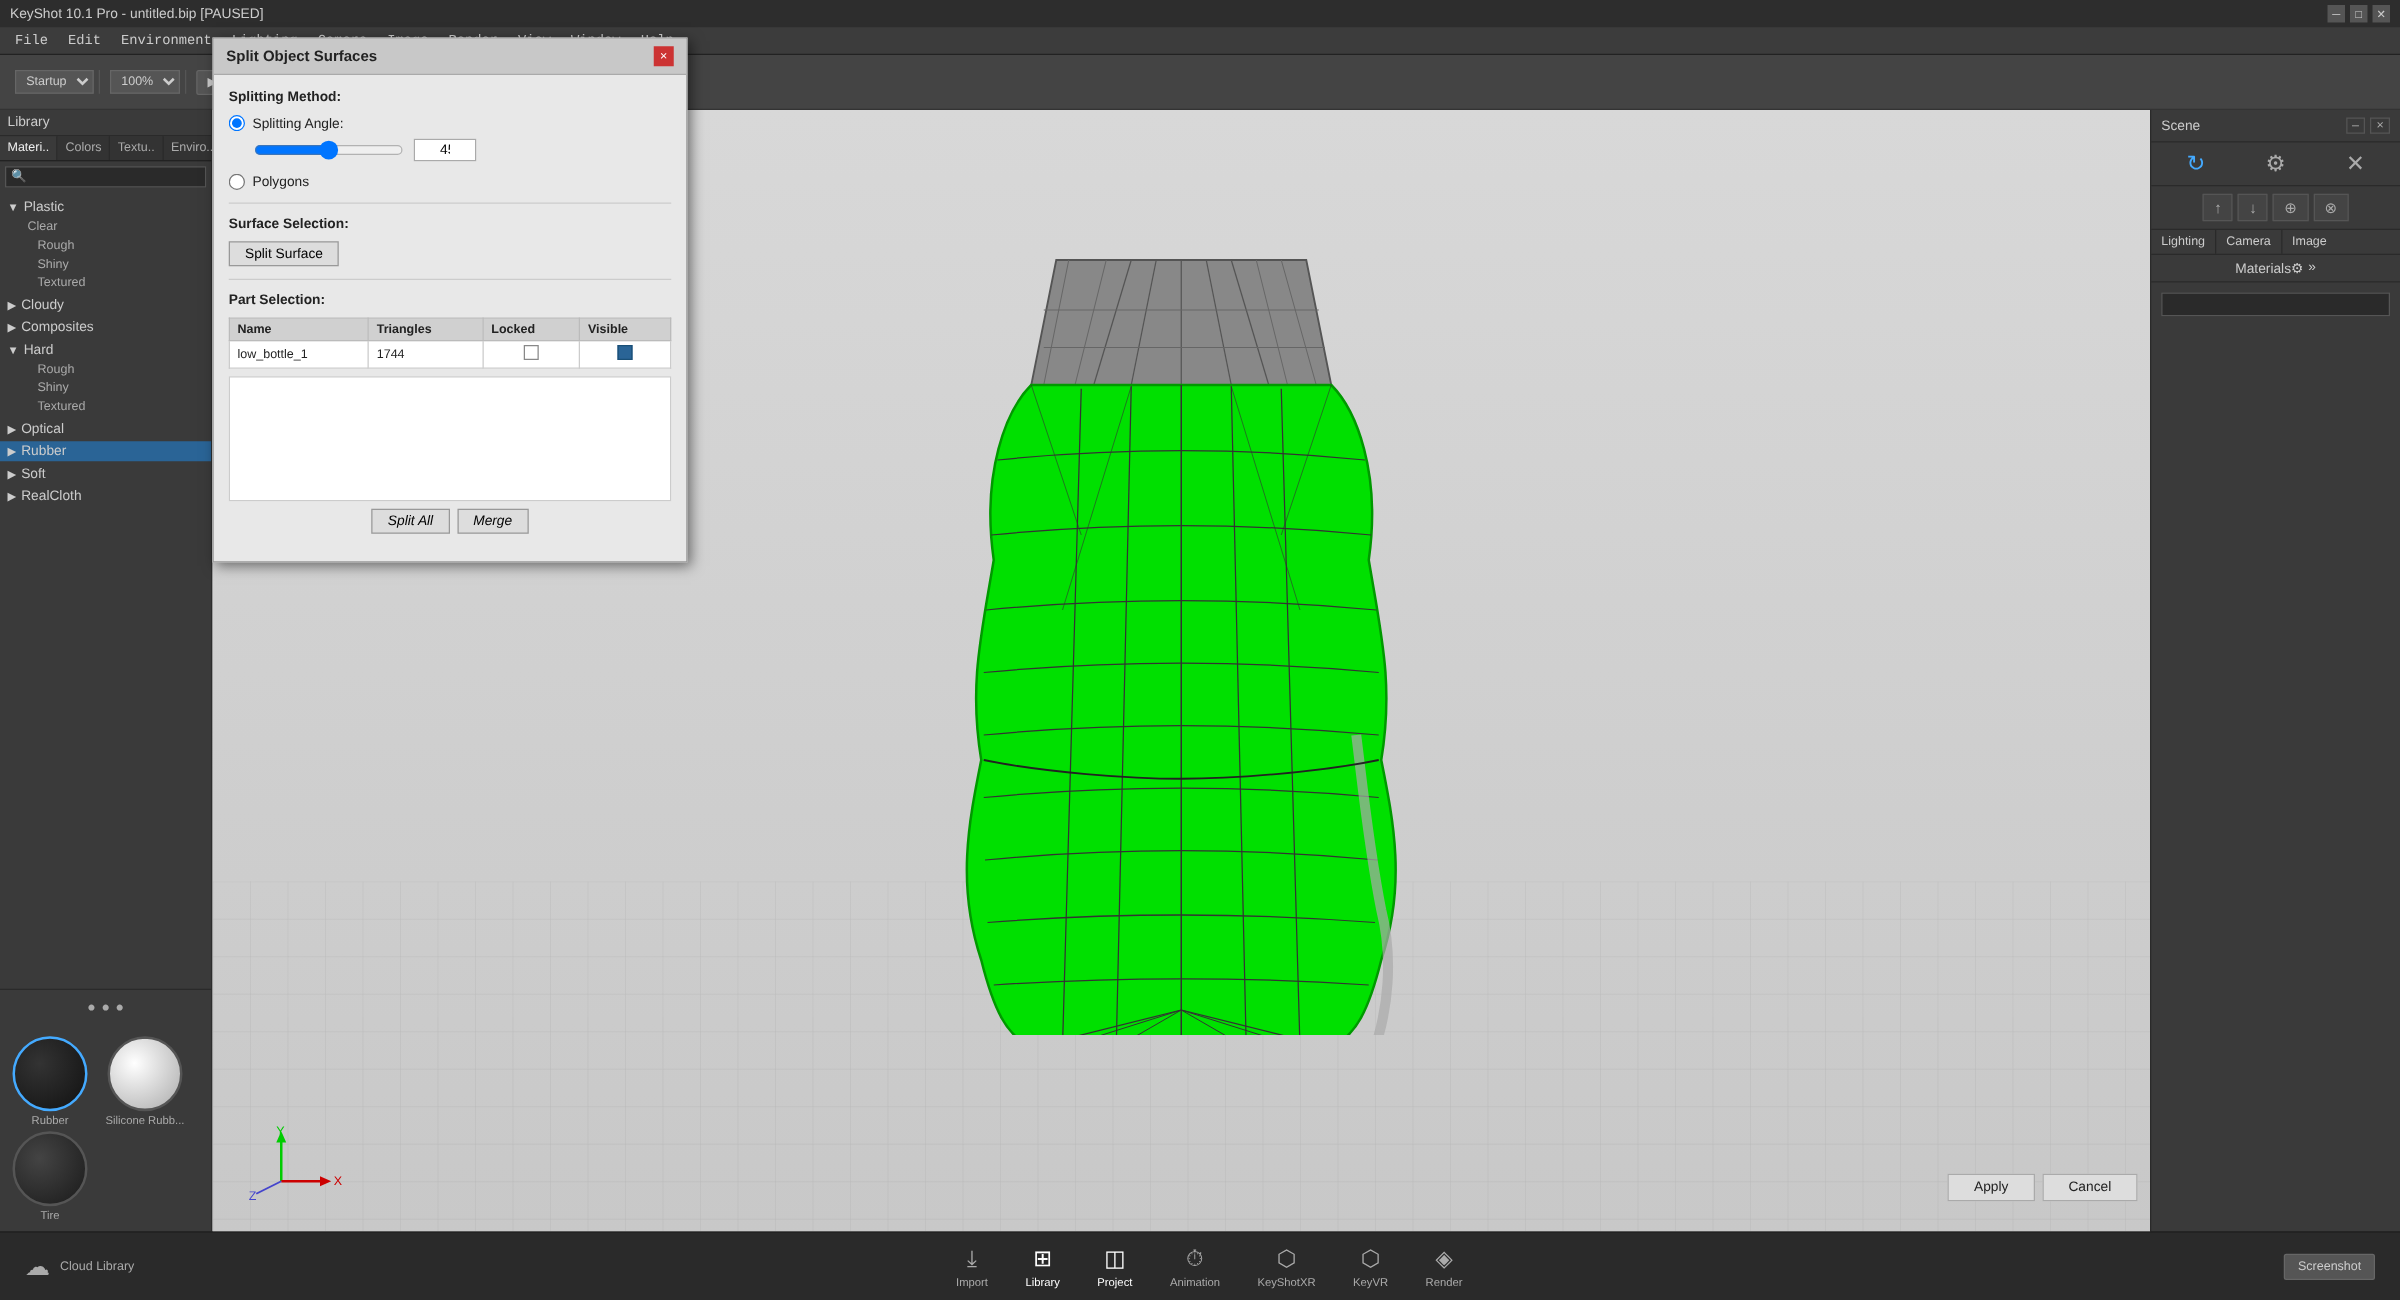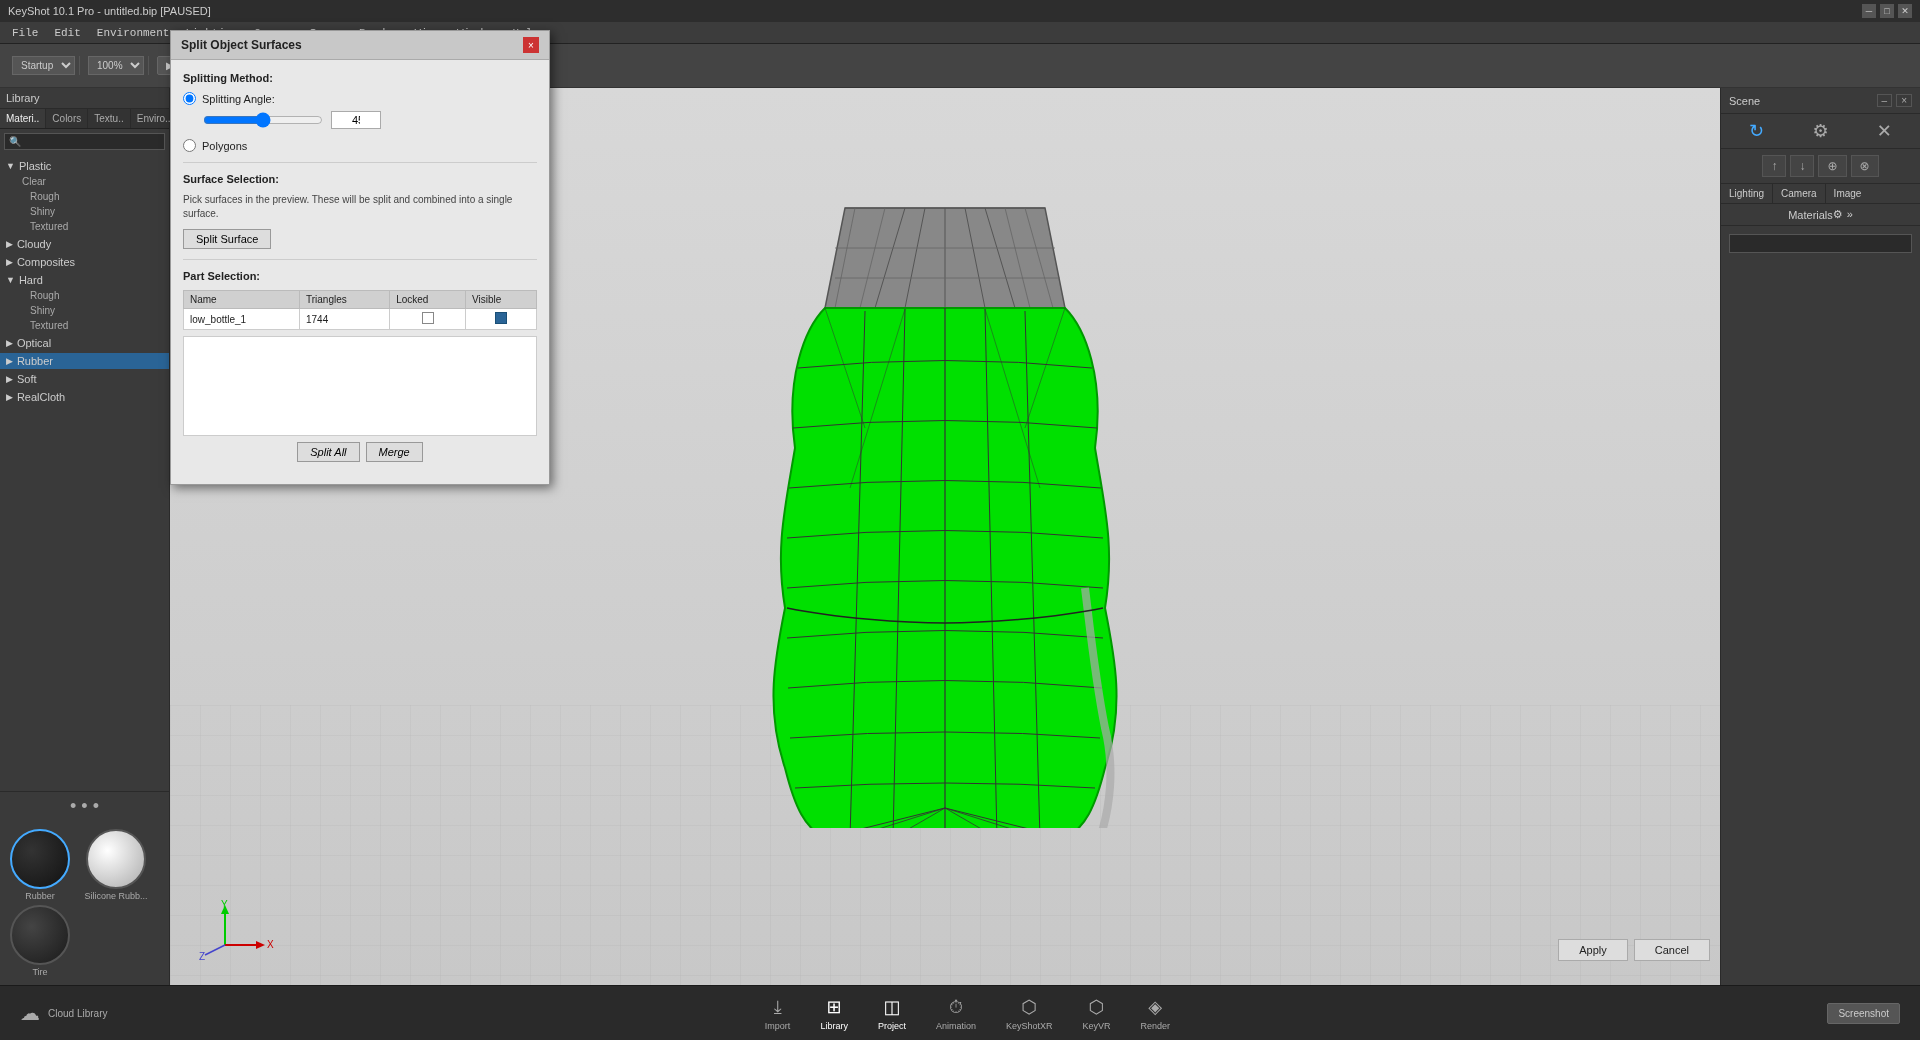--- a/index.html
+++ b/index.html
@@ -58,21 +58,21 @@
     .radio-row { display: flex; align-items: center; gap: 6px; margin-bottom: 6px; }
     .radio-label { font-size: 11px; }
     .angle-row { display: flex; align-items: center; gap: 8px; margin-left: 20px; margin-bottom: 10px; }
     .slider { width: 120px; }
     .angle-input { width: 50px; background: white; border: 1px solid #aaa; padding: 2px 20px; font-size: 11px; }
     .surface-section { margin-bottom: 10px; }
     .surface-desc { font-size: 10px; color: #444; margin-bottom: 8px; line-height: 1.4; }
     .split-surface-btn { background: #ddd; border: 1px solid #999; padding: 3px 12px; font-size: 11px; cursor: pointer; }
     .part-section { margin-bottom: 10px; }
     .part-table { width: 100%; border-collapse: collapse; font-size: 10px; margin-bottom: 6px; }
-    .part-table th { background: #d0d0d0; padding: 3px 6px; text-align: left; border: 1px solid #bbb; font-weight: normal; }
+    .part-table th { background: #d0d0d0; padding: 3px 6px; text-align: left; border: 1px solid #bbb; font-weight: bold; }
     .part-table td { padding: 3px 6px; border: 1px solid #ccc; background: white; }
     .checkbox-cell { text-align: center; }
     .checkbox-checked { display: inline-block; width: 12px; height: 12px; background: #2a6496; border: 1px solid #1a4f76; }
     .checkbox-unchecked { display: inline-block; width: 12px; height: 12px; background: white; border: 1px solid #888; }
     .part-empty { height: 100px; background: white; border: 1px solid #ccc; }
     .part-buttons { display: flex; gap: 6px; justify-content: center; margin-top: 6px; }
     .part-btn { background: #ddd; border: 1px solid #999; padding: 3px 12px; font-size: 11px; cursor: pointer; font-style: italic; }
     .part-btn:disabled { color: #aaa; cursor: default; }
 
     
@@ -269,21 +269,20 @@
 
       <div class="radio-row">
         <input type="radio" name="split-method" style="">
         <label class="radio-label">Polygons</label>
       </div>
 
       <hr style="border: none; border-top: 1px solid #ccc; margin: 10px 0;">
 
       <div class="surface-section">
         <div class="section-label">Surface Selection:</div>
-        <div class="surface-desc">Pick surfaces in the preview. These will be split and combined into a single surface.</div>
         <button class="split-surface-btn">Split Surface</button>
       </div>
 
       <hr style="border: none; border-top: 1px solid #ccc; margin: 10px 0;">
 
       <div class="part-section">
         <div class="section-label">Part Selection:</div>
         <table class="part-table">
           <thead>
             <tr>

